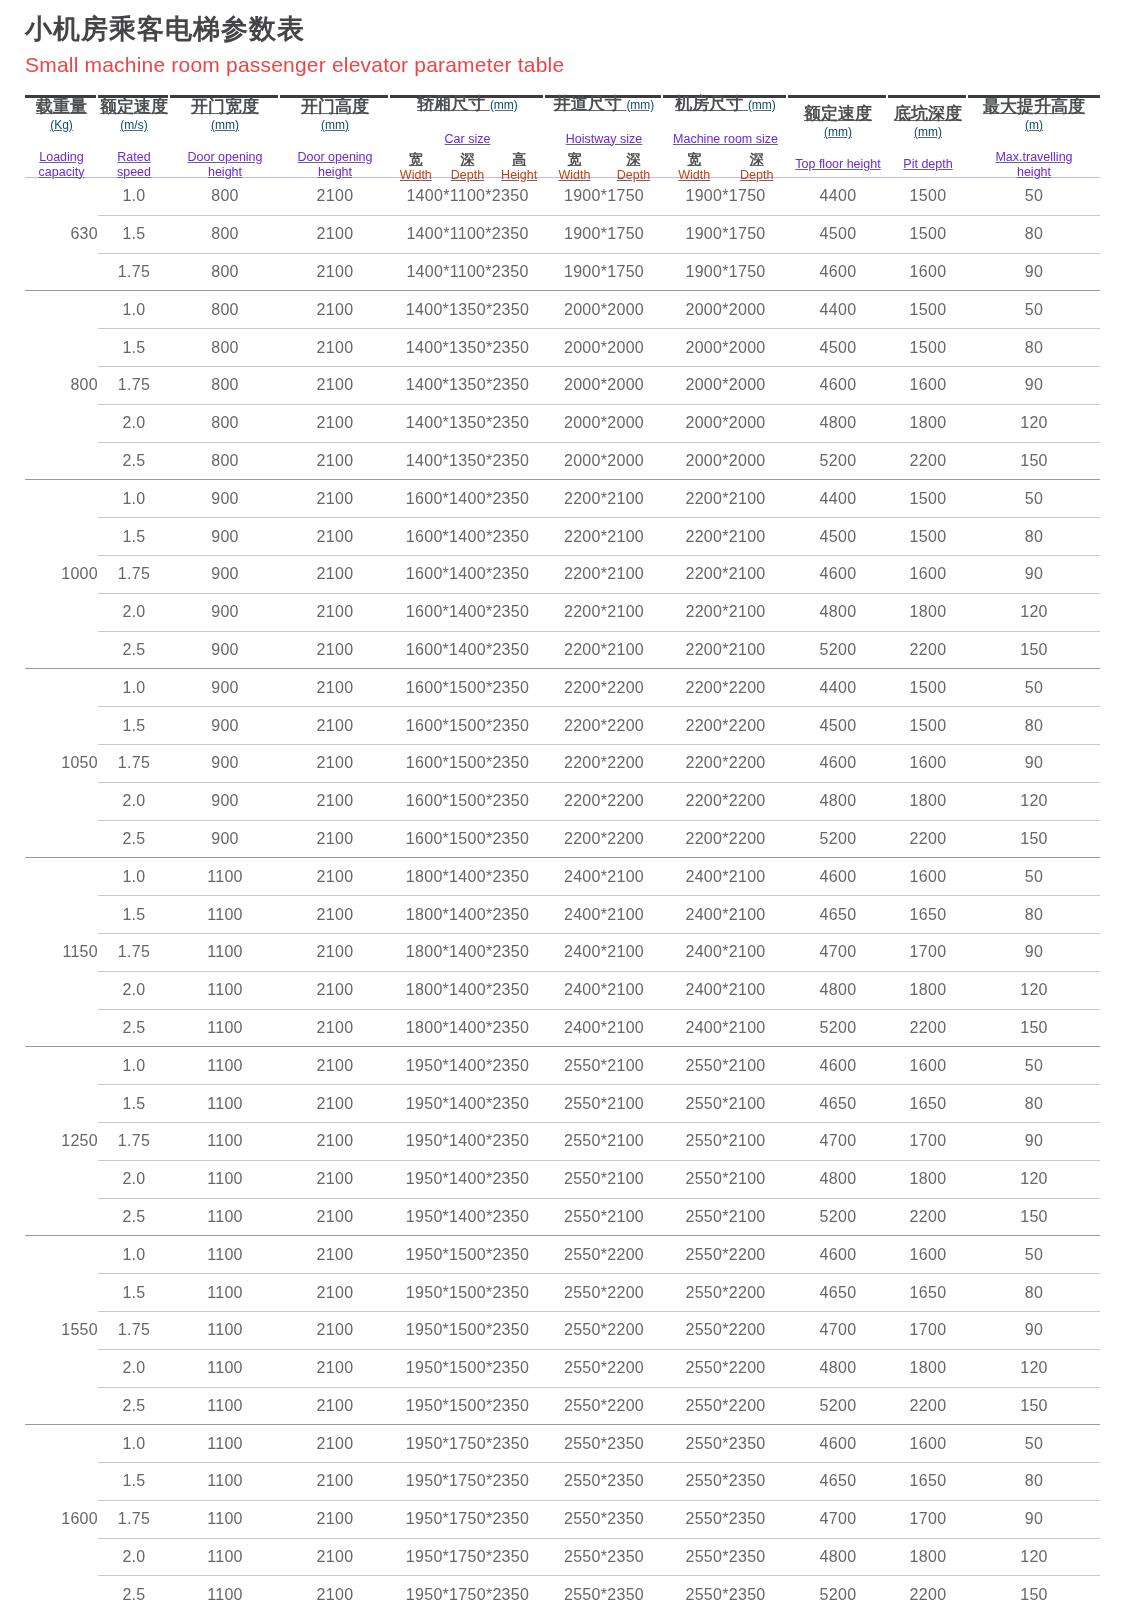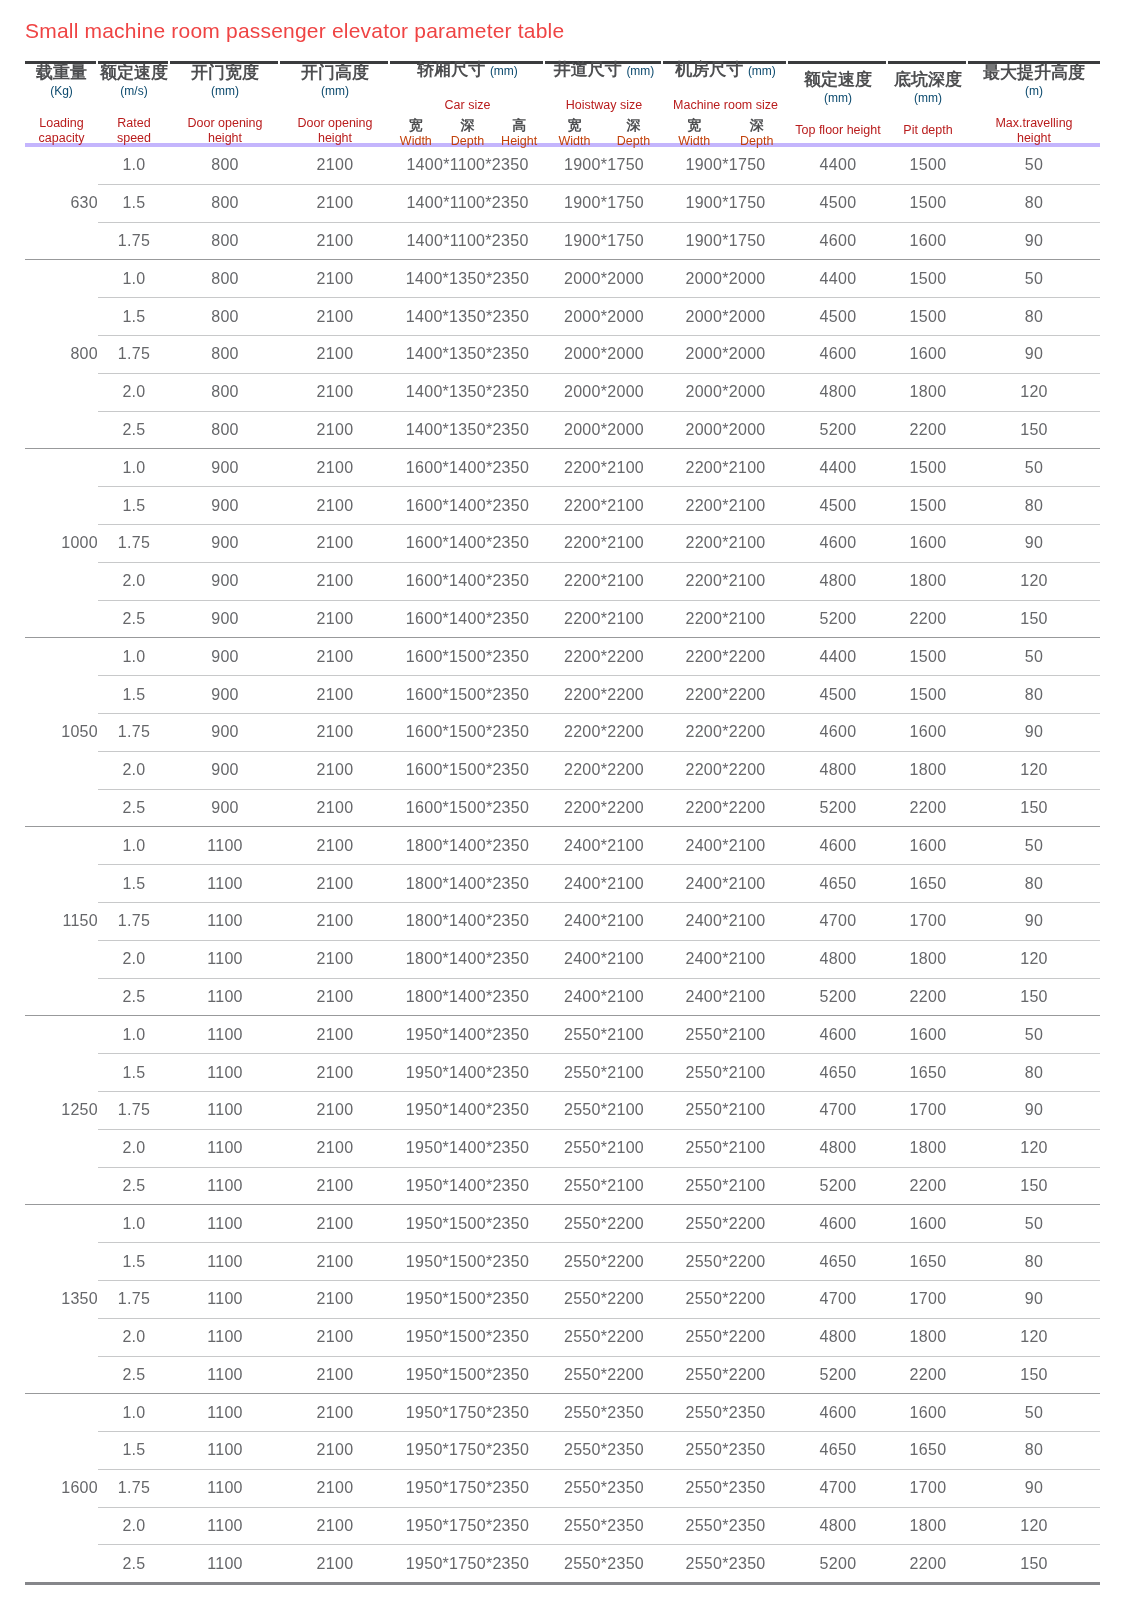--- a/index.html
+++ b/index.html
@@ -24,34 +24,34 @@
   .top-rule .seg{
     height:3px;background:#3b3c3e;background-clip:padding-box;
     border-right:2px solid transparent;box-sizing:border-box;flex:0 0 auto;
   }
   .top-rule .seg:last-child{border-right:none;}
 
   table.params{
     border-collapse:collapse;table-layout:fixed;width:1075px;
     border-bottom:3px solid #85868a;
   }
-  thead{border-bottom:4px solid #c4b5fd;}
+  thead{border-bottom:1px solid #c4b5fd;text-decoration:underline;}
   thead th{
     font-weight:normal;padding:0;height:79px;vertical-align:middle;
   }
   .hcell{display:flex;flex-direction:column;justify-content:center;align-items:center;height:79px;}
   .h-zh{
     font-size:17px;font-weight:700;color:#4d4e50;line-height:22px;white-space:nowrap;
   }
   .h-unit,.h-unit-in{
     font-size:12px;font-weight:400;color:#0c4a6e;line-height:15px;letter-spacing:0;
   }
   .h-unit-in{font-weight:400;}
   .h-en{
-    font-size:12.5px;color:#b91c1c;line-height:15px;margin-top:17px;
+    font-size:12.5px;color:#6d28d9;line-height:15px;margin-top:17px;
     max-width:88px;
   }
   thead th:nth-child(2) .h-en{max-width:58px;}
   thead th:nth-child(7) .h-en{max-width:122px;}
   .subcols{display:flex;width:100%;margin-top:4px;}
   .subcol{flex:1 1 0;text-align:center;}
   .sub-zh{font-size:14px;font-weight:700;color:#4d4e50;line-height:17px;}
   .sub-en{font-size:12.5px;color:#c2410c;line-height:15px;}
 
   tbody + tbody{border-top:1px solid #98999b;}
@@ -60,20 +60,21 @@
     font-size:16px;color:#66676a;letter-spacing:0.3px;
     height:36.8px;padding:0;
   }
   tr + tr td{border-top:1px solid #c8c9ca;}
   td.cap{border-top:none;text-align:right;}
 </style>
 </head>
 <body>
 
 <div class="page">
+  <div class="title-zh">小机房乘客电梯参数表</div>
   <div class="title-en">Small machine room passenger elevator parameter table</div>
 
   <div class="table-wrap">
     <div class="top-rule" id="top-rule">
         <div class="seg" style="width: 73px;"></div>
         <div class="seg" style="width: 72px;"></div>
         <div class="seg" style="width: 110px;"></div>
         <div class="seg" style="width: 110px;"></div>
         <div class="seg" style="width: 155px;"></div>
         <div class="seg" style="width: 118px;"></div>
@@ -521,21 +522,21 @@
             <td>1950*1400*2350</td>
             <td>2550*2100</td>
             <td>2550*2100</td>
             <td>5200</td>
             <td>2200</td>
             <td>150</td>
           </tr>
         </tbody>
         <tbody>
           <tr>
-            <td class="cap" rowspan="5">1350</td>
+            <td class="cap" rowspan="5">1550</td>
             <td>1.0</td>
             <td>1100</td>
             <td>2100</td>
             <td>1950*1500*2350</td>
             <td>2550*2200</td>
             <td>2550*2200</td>
             <td>4600</td>
             <td>1600</td>
             <td>50</td>
           </tr>

